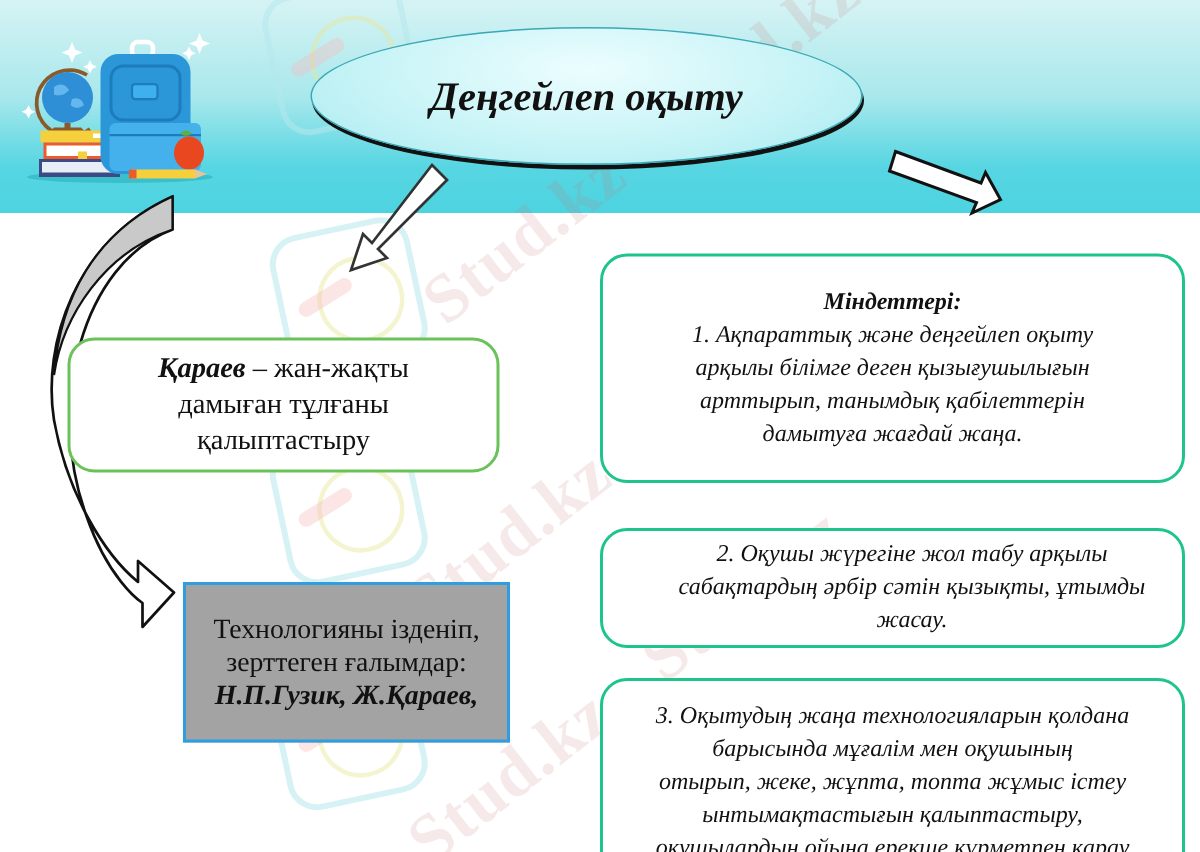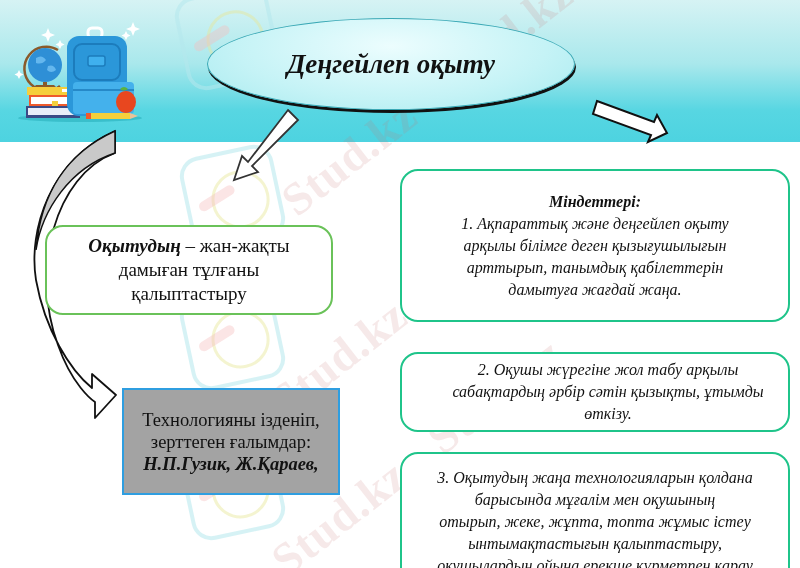--- a/index.html
+++ b/index.html
@@ -145,21 +145,21 @@
              C 72 385, 92 400, 95 402
              L 95 418 L 116 395 L 92 374 L 92 388
              C 70 370, 45 330, 36 280
              C 28 230, 50 160, 115 131 Z" fill="#ffffff" stroke="#111" stroke-width="1.8" stroke-linejoin="round"></path>
     <path d="M115 131 L115 153 C 70 168, 42 210, 36 250 C 40 200, 62 155, 115 131 Z" fill="#c9c9c9" stroke="#111" stroke-width="1.5"></path>
   </g>
 </svg>
 
 <div class="box box-goal">
   <div class="line">
-    <b>Оқытудың</b><span> – жан-жақты</span>
+    <b>Қараев</b><span> – жан-жақты</span>
   </div>
   <div class="line">дамыған тұлғаны</div>
   <div class="line">қалыптастыру</div>
 </div>
 
 <div class="box box-sci">
   <div class="line">Технологияны ізденіп,</div>
   <div class="line">зерттеген ғалымдар:</div>
   <div class="line bi">Н.П.Гузик, Ж.Қараев,</div>
 </div>
@@ -168,21 +168,21 @@
   <div class="line head">Міндеттері:</div>
   <div class="line">1. Ақпараттық және деңгейлеп оқыту</div>
   <div class="line">арқылы білімге деген қызығушылығын</div>
   <div class="line">арттырып, танымдық қабілеттерін</div>
   <div class="line">дамытуға жағдай жаңа.</div>
 </div>
 
 <div class="box box-task task2">
   <div class="line">2. Оқушы жүрегіне жол табу арқылы</div>
   <div class="line">сабақтардың әрбір сәтін қызықты, ұтымды</div>
-  <div class="line">өткізу.</div>
+  <div class="line">жасау.</div>
 </div>
 
 <div class="box box-task task3">
   <div class="line">3. Оқытудың жаңа технологияларын қолдана</div>
   <div class="line">барысында мұғалім мен оқушының</div>
   <div class="line">отырып, жеке, жұпта, топта жұмыс істеу</div>
   <div class="line">ынтымақтастығын қалыптастыру,</div>
   <div class="line">оқушылардың ойына ерекше құрметпен қарау</div>
 </div>
 

